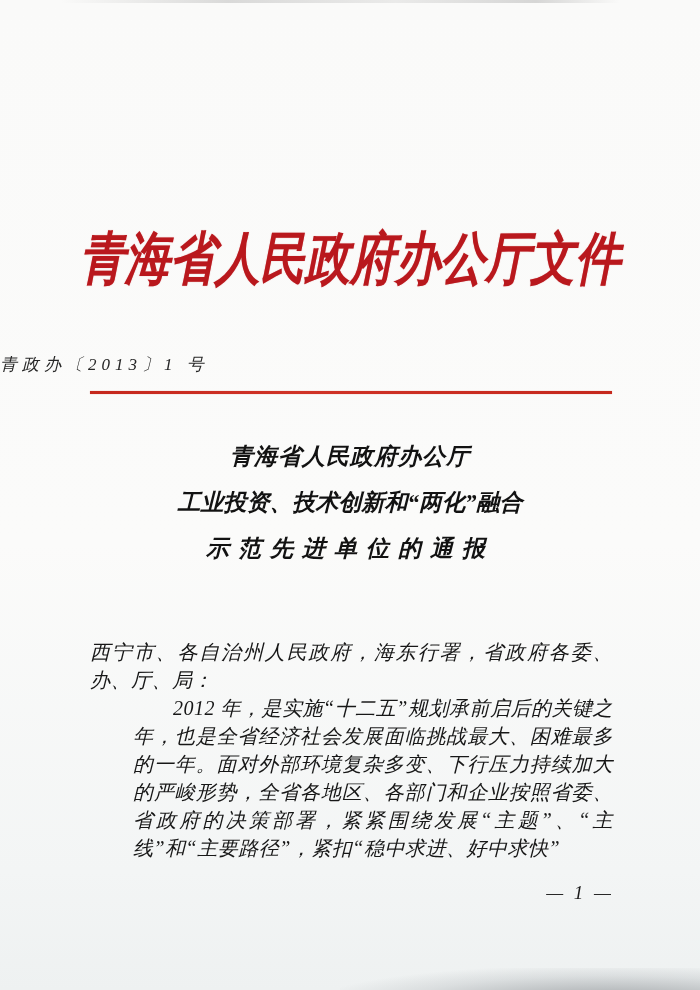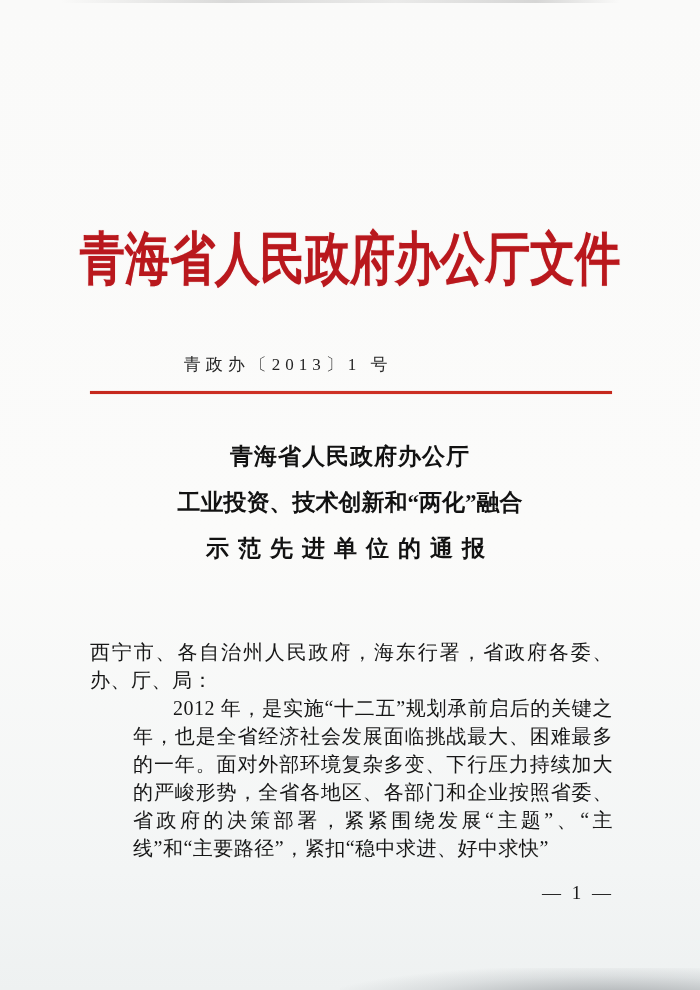--- a/index.html
+++ b/index.html
@@ -7,20 +7,21 @@
     width: 700px; height: 990px; overflow: hidden;
     background: #ffffff;
     font-family: "Liberation Serif", "DejaVu Serif", serif;
   }
   .sheet {
     position: relative;
     width: 700px; height: 990px;
     background:
       linear-gradient(180deg, rgba(250,250,249,1) 0%, rgba(251,251,250,1) 55%, rgba(243,245,245,1) 88%, rgba(238,241,241,1) 100%);
     color: #1c1c1c;
+    font-style: italic;
   }
   
   .scan-top {
     position: absolute; top: 0; left: 60px; width: 560px; height: 3px;
     background: linear-gradient(90deg, transparent, rgba(120,120,120,0.25) 30%, rgba(120,120,120,0.12) 60%, rgba(120,120,120,0.28) 85%, transparent);
   }
   
   .scan-bottom {
     position: absolute; bottom: 0; right: 0; width: 360px; height: 22px;
     background: radial-gradient(ellipse at 75% 160%, rgba(75,80,86,0.5), rgba(130,136,142,0.18) 55%, transparent 78%);
@@ -31,21 +32,20 @@
     font-size: 57px; font-weight: bold;
     color: #b9181d;
     letter-spacing: 0px;
     transform: scaleX(0.79);
     transform-origin: 50% 50%;
     white-space: nowrap;
     text-shadow: 0 0 1px rgba(185,24,29,0.55);
   }
   .doc-number {
     position: absolute; top: 353px; left: 0; width: 576px;
-    text-align: center;
     font-size: 17px; letter-spacing: 5px;
     color: #262626;
   }
   .red-line {
     position: absolute; top: 391px; left: 90px; width: 522px; height: 3px;
     background: linear-gradient(90deg, #c5281d, #d03327 40%, #c5281d);
     box-shadow: 0 0 1px rgba(197,40,29,0.6);
   }
   .doc-title {
     position: absolute; top: 434px; left: 0; width: 700px;

